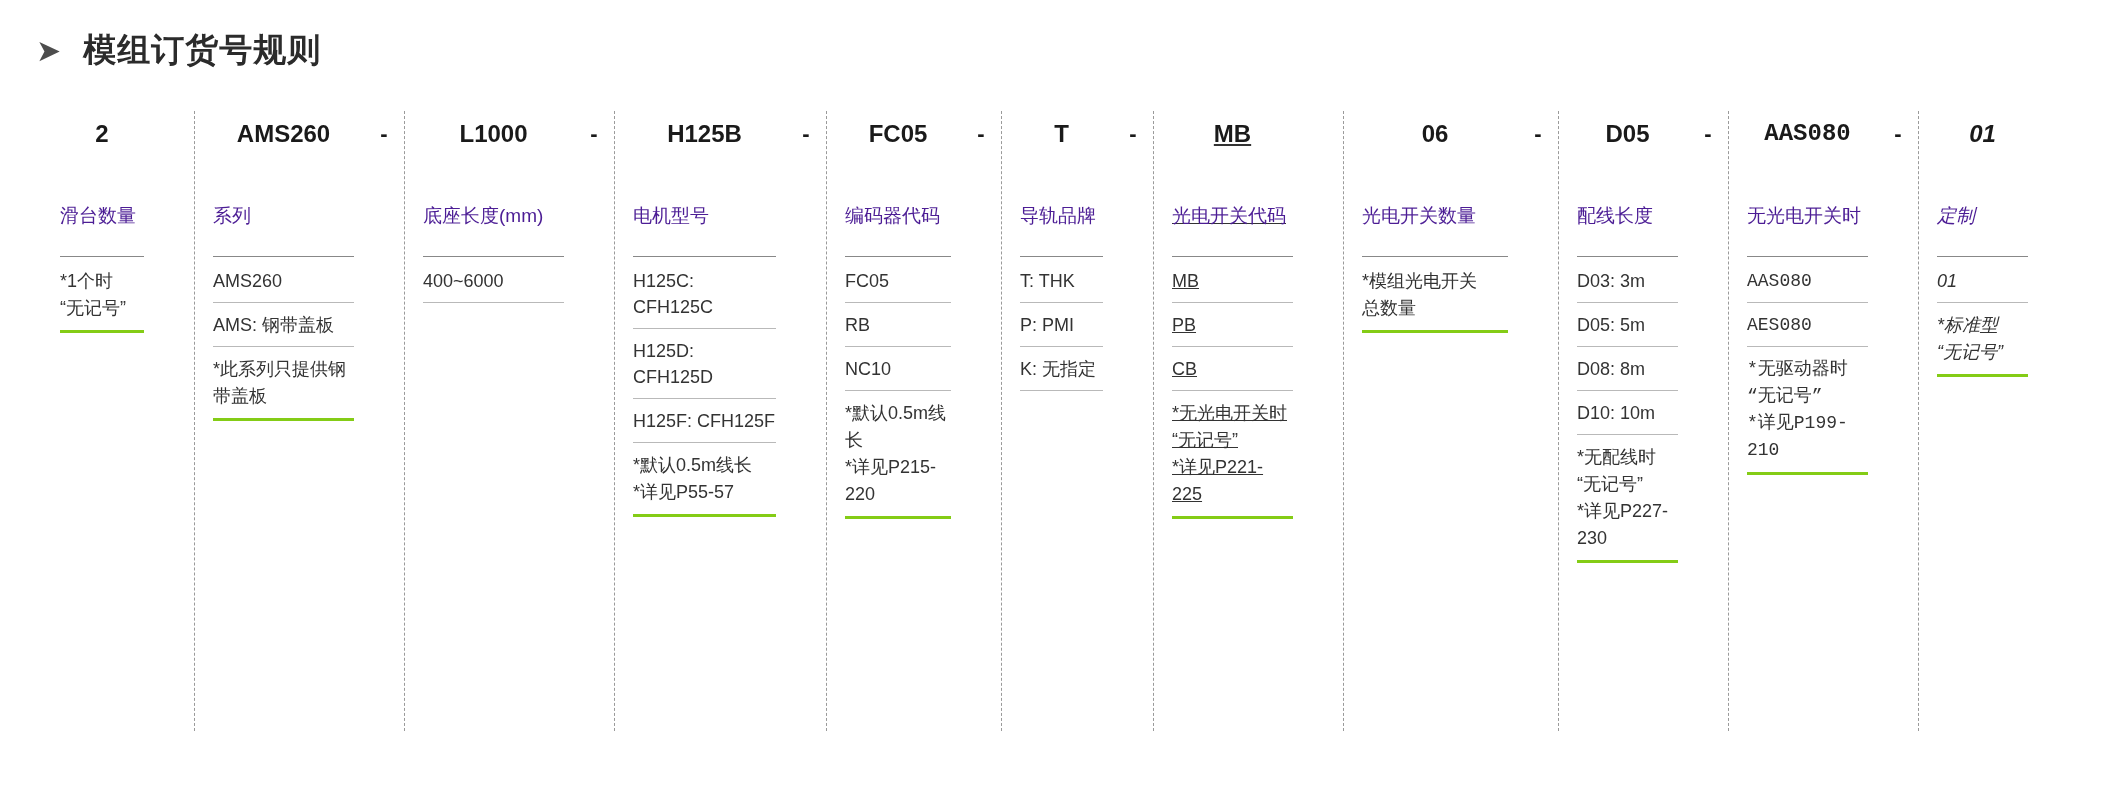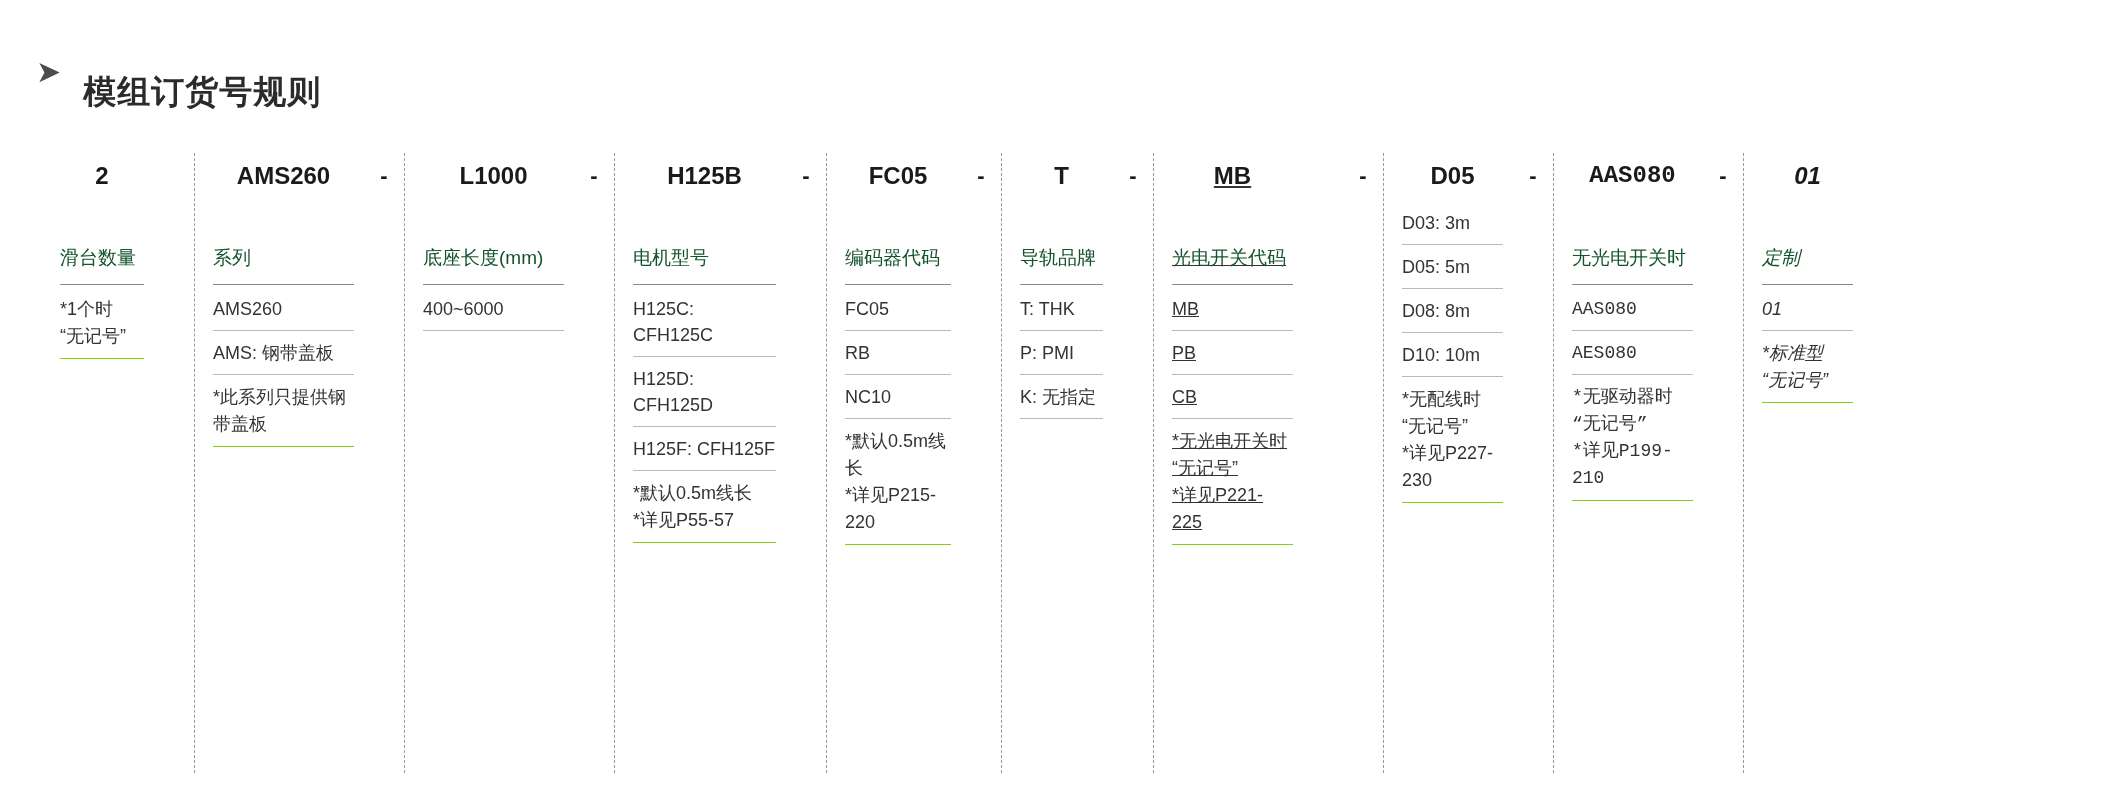--- a/index.html
+++ b/index.html
@@ -26,21 +26,20 @@
     font-size: 30px;
     line-height: 1;
     color: #4d4d4d;
     margin-right: 22px;
   }
   .title-text {
     font-size: 33px;
     font-weight: bold;
     color: #2b2b2b;
     letter-spacing: 1px;
-    margin-top: 42px;
   }
 
   
   .diagram {
     position: relative;
     margin-top: 38px;
     padding-left: 36px;
     display: flex;
     align-items: flex-start;
     height: 640px;
@@ -79,40 +78,40 @@
     color: #1a1a1a;
     height: 46px;
     line-height: 46px;
     flex: 0 0 auto;
     margin-top: 0;
   }
 
   
   .heading {
     font-size: 19px;
-    color: #14532d;
+    color: #4c1d95;
     padding-top: 46px;
-    padding-bottom: 13px;
+    padding-bottom: 27px;
     border-bottom: 1px solid #888;
     white-space: nowrap;
   }
 
   .items {
     padding-top: 2px;
   }
   .item {
     font-size: 18px;
     color: #333;
     line-height: 1.45;
     padding: 9px 0 8px 0;
     border-bottom: 1px solid #b9b9b9;
   }
   .note-group {
     padding: 9px 0 8px 0;
-    border-bottom: 1px solid #84cc16;
+    border-bottom: 3px solid #84cc16;
   }
   .note-group .note-line {
     font-size: 18px;
     line-height: 1.5;
     color: #333;
   }
 
   
   .w-1  { width: 118px; }
   .w-2  { width: 170px; }
@@ -231,25 +230,36 @@
         <div class="note-line">*无光电开关时</div>
         <div class="note-line">“无记号”</div>
         <div class="note-line">*详见P221-</div>
         <div class="note-line">225</div>
       </div>
     </div>
   </div>
 
   <div class="dash"></div>
 
+  <div class="col w-8">
+    <div class="code">06</div>
+    <div class="heading">光电开关数量</div>
+    <div class="items">
+      <div class="note-group">
+        <div class="note-line">*模组光电开关</div>
+        <div class="note-line">总数量</div>
+      </div>
+    </div>
+  </div>
 
   <div class="dash">-</div>
 
   <div class="col w-9">
     <div class="code">D05</div>
+    <div class="heading">配线长度</div>
     <div class="items">
       <div class="item">D03: 3m</div>
       <div class="item">D05: 5m</div>
       <div class="item">D08: 8m</div>
       <div class="item">D10: 10m</div>
       <div class="note-group">
         <div class="note-line">*无配线时</div>
         <div class="note-line">“无记号”</div>
         <div class="note-line">*详见P227-</div>
         <div class="note-line">230</div>

